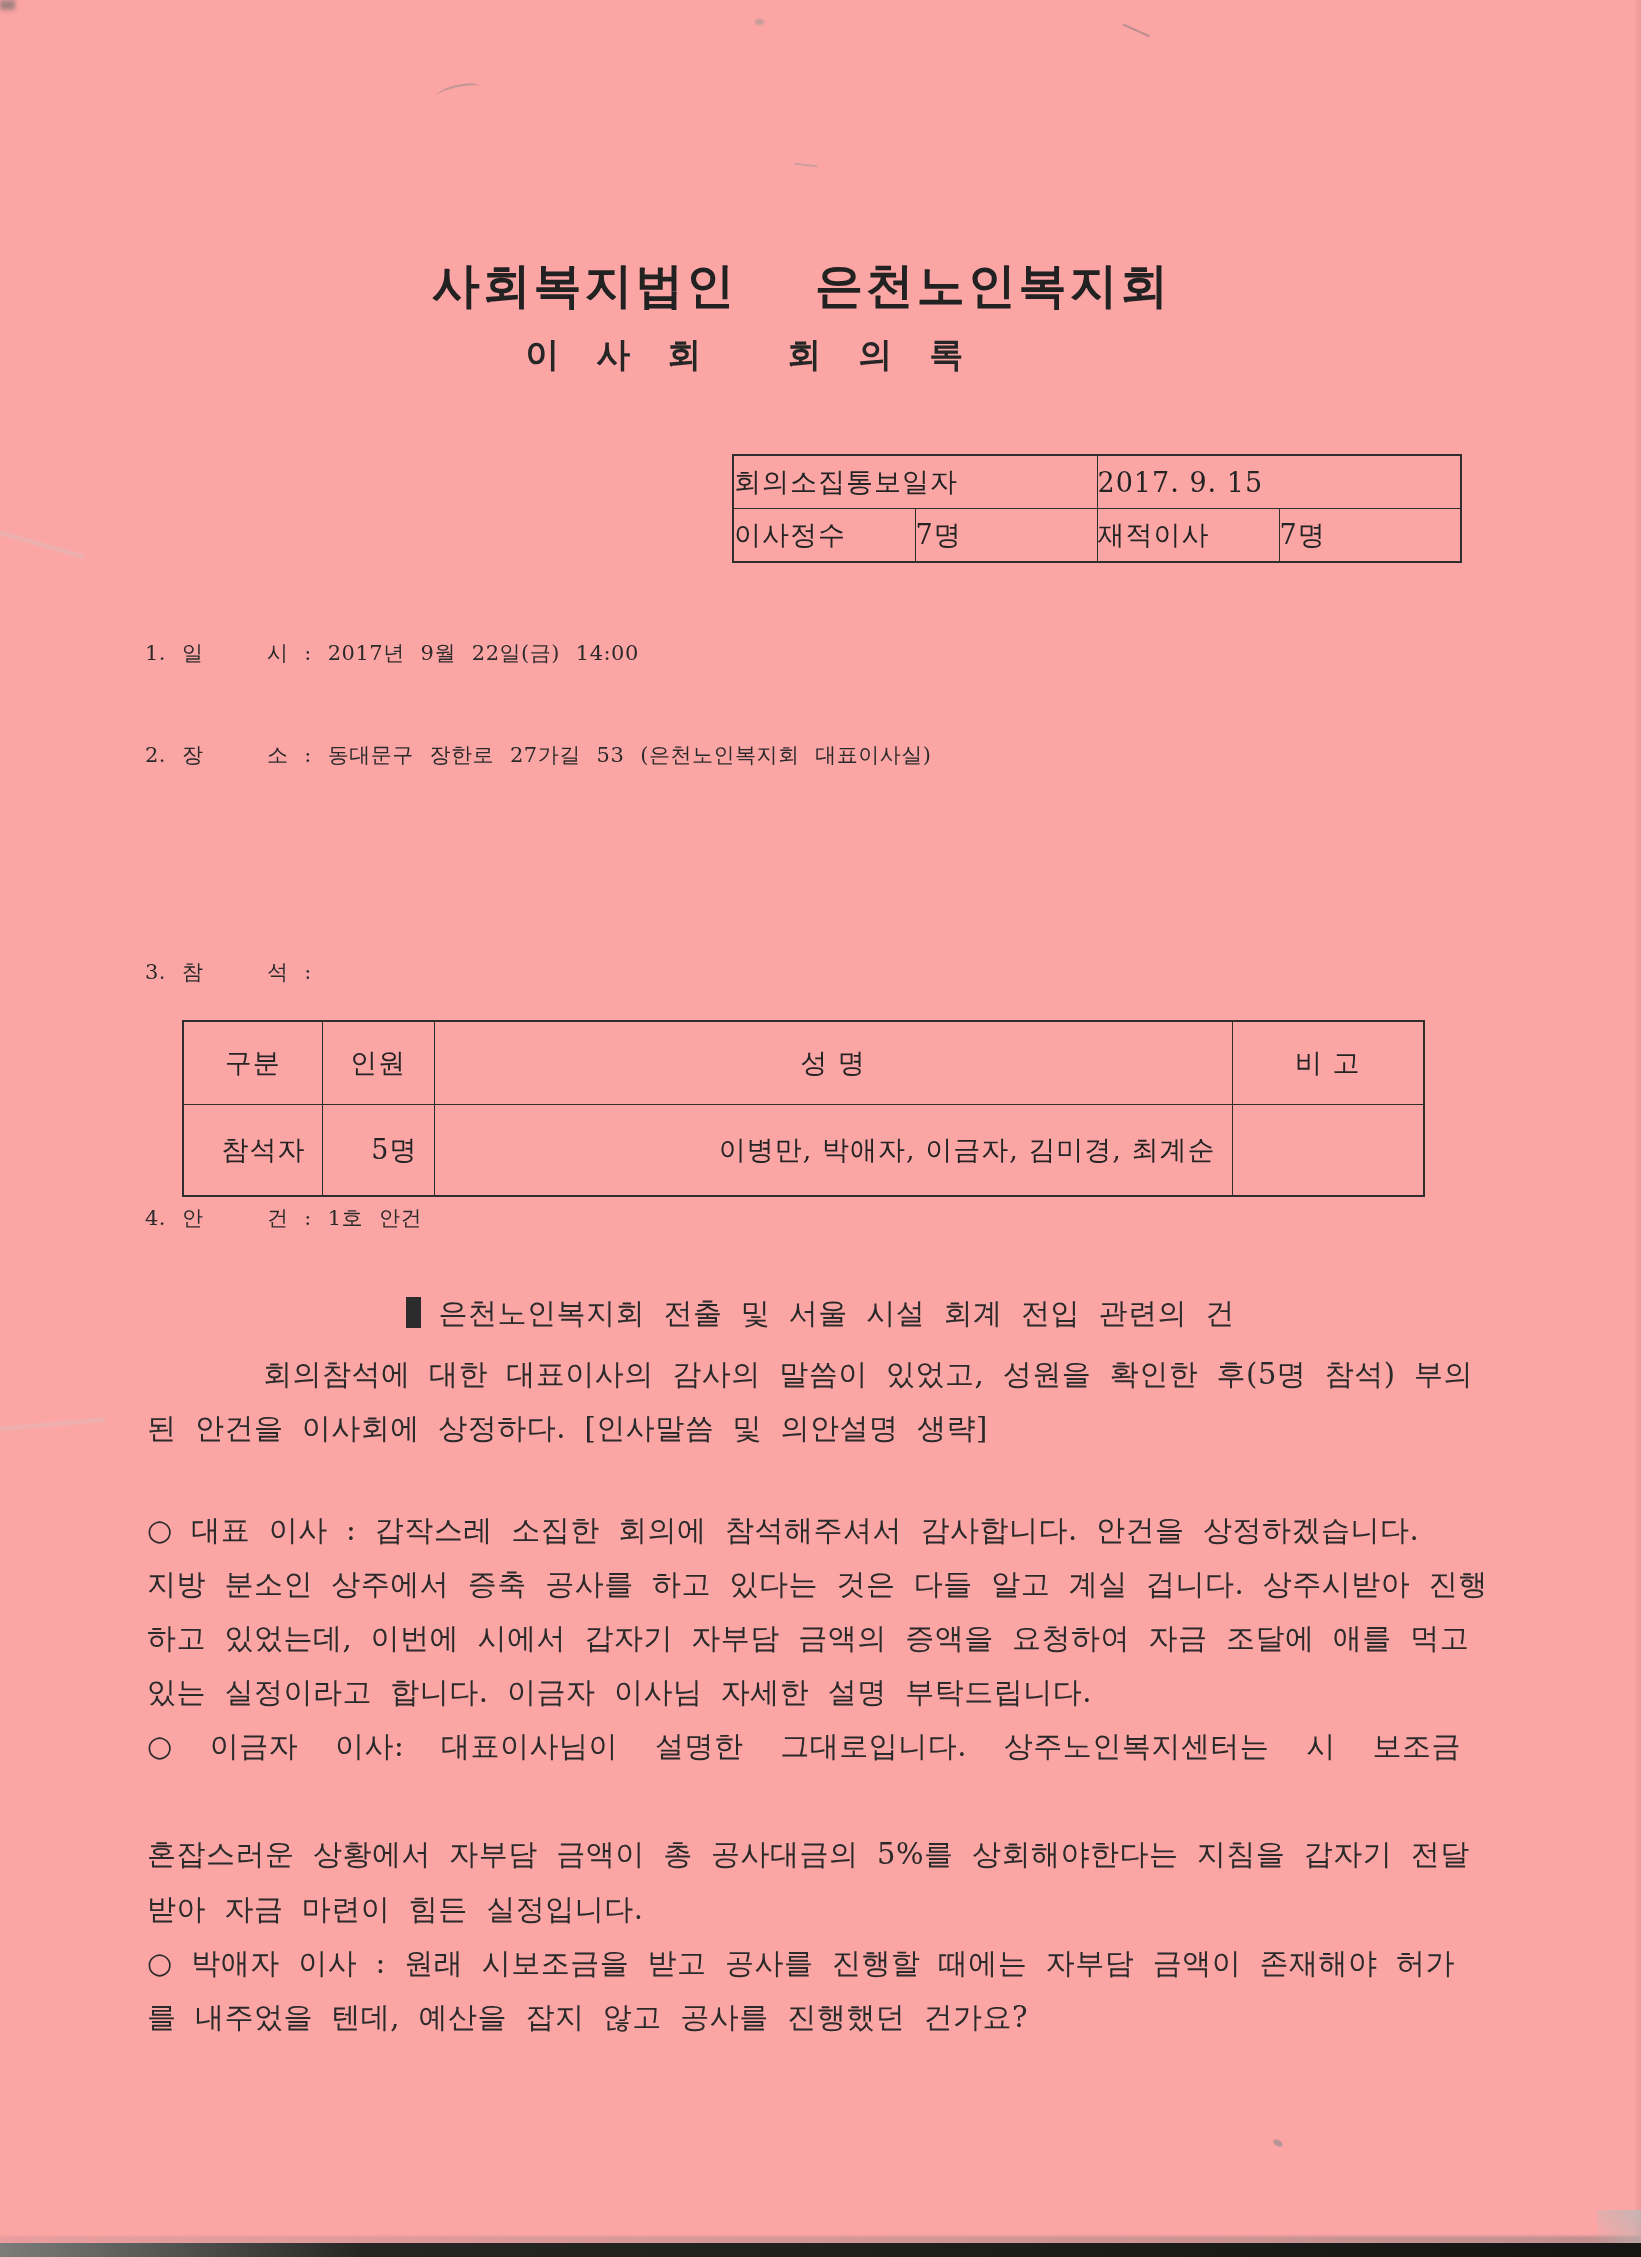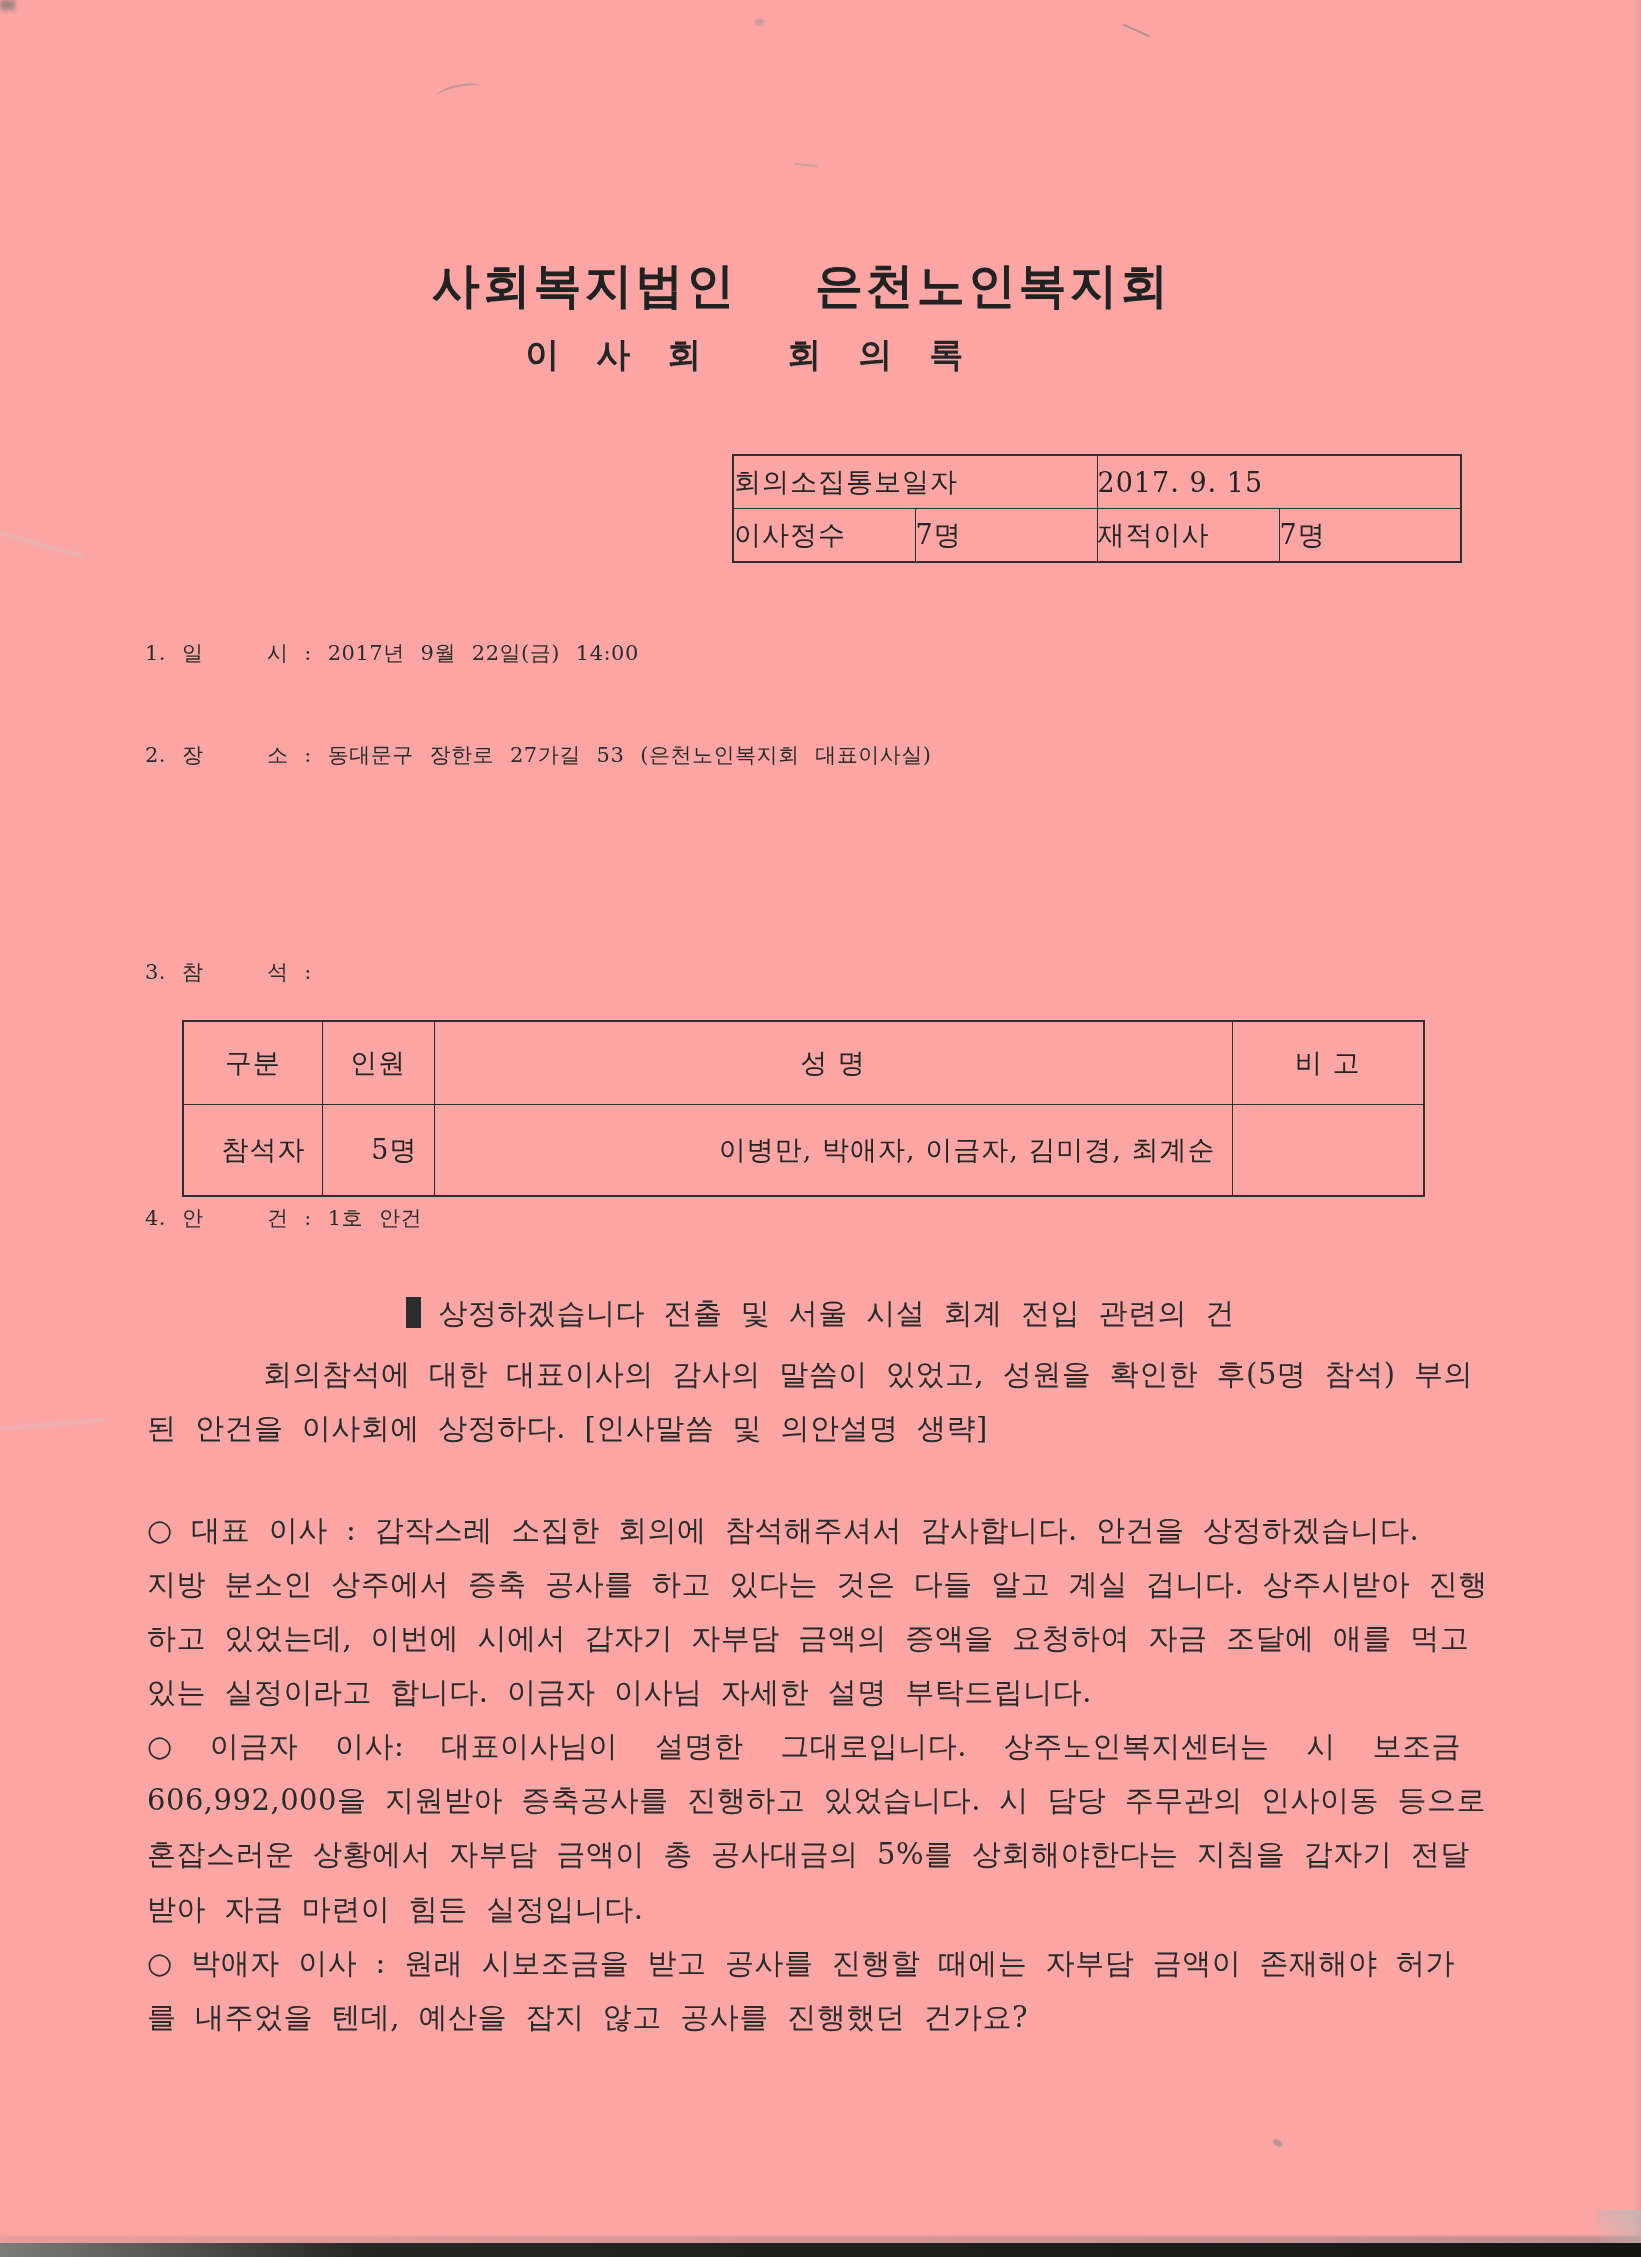--- a/index.html
+++ b/index.html
@@ -214,31 +214,30 @@
       <td>참석자</td>
       <td>5명</td>
       <td>이병만, 박애자, 이금자, 김미경, 최계순</td>
       <td></td>
     </tr>
   </tbody>
     </table>
 
   <div class="doc-line" style="top:1198px">4. 안    건 : 1호 안건</div>
   <div class="agenda-line">
-    <span class="agenda-bullet"></span><span>상정하겠습니다 전출 및 서울 시설 회계 전입 관련의 건</span>
+    <span class="agenda-bullet"></span><span>은천노인복지회 전출 및 서울 시설 회계 전입 관련의 건</span>
   </div>
 
   <div class="body-line indent" style="top:1354px">회의참석에 대한 대표이사의 감사의 말씀이 있었고, 성원을 확인한 후(5명 참석) 부의</div>
   <div class="body-line" style="top:1408px">된 안건을 이사회에 상정하다. [인사말씀 및 의안설명 생략]</div>
 
   <div class="body-line" style="top:1510px">○ 대표 이사 : 갑작스레 소집한 회의에 참석해주셔서 감사합니다. 안건을 상정하겠습니다.</div>
   <div class="body-line" style="top:1618px">하고 있었는데, 이번에 시에서 갑자기 자부담 금액의 증액을 요청하여 자금 조달에 애를 먹고</div>
   <div class="body-line" style="top:1564px">지방 분소인 상주에서 증축 공사를 하고 있다는 것은 다들 알고 계실 겁니다. 상주시받아 진행</div>
   <div class="body-line" style="top:1672px">있는 실정이라고 합니다. 이금자 이사님 자세한 설명 부탁드립니다.</div>
   <div class="body-line" style="top:1726px">○  이금자  이사:  대표이사님이  설명한  그대로입니다.  상주노인복지센터는  시  보조금</div>
-  <div class="body-line" style="top:1780px">606,992,000을 지원받아 증축공사를 진행하고 있었습니다. 시 담당 주무관의 인사이동 등으로</div>
   <div class="body-line" style="top:1834px">혼잡스러운 상황에서 자부담 금액이 총 공사대금의 5%를 상회해야한다는 지침을 갑자기 전달</div>
   <div class="body-line" style="top:1889px">받아 자금 마련이 힘든 실정입니다.</div>
   <div class="body-line" style="top:1943px">○ 박애자 이사 : 원래 시보조금을 받고 공사를 진행할 때에는 자부담 금액이 존재해야 허가</div>
   <div class="body-line" style="top:1997px">를 내주었을 텐데, 예산을 잡지 않고 공사를 진행했던 건가요?</div>
 
 </div>
 
 
 </body></html>

